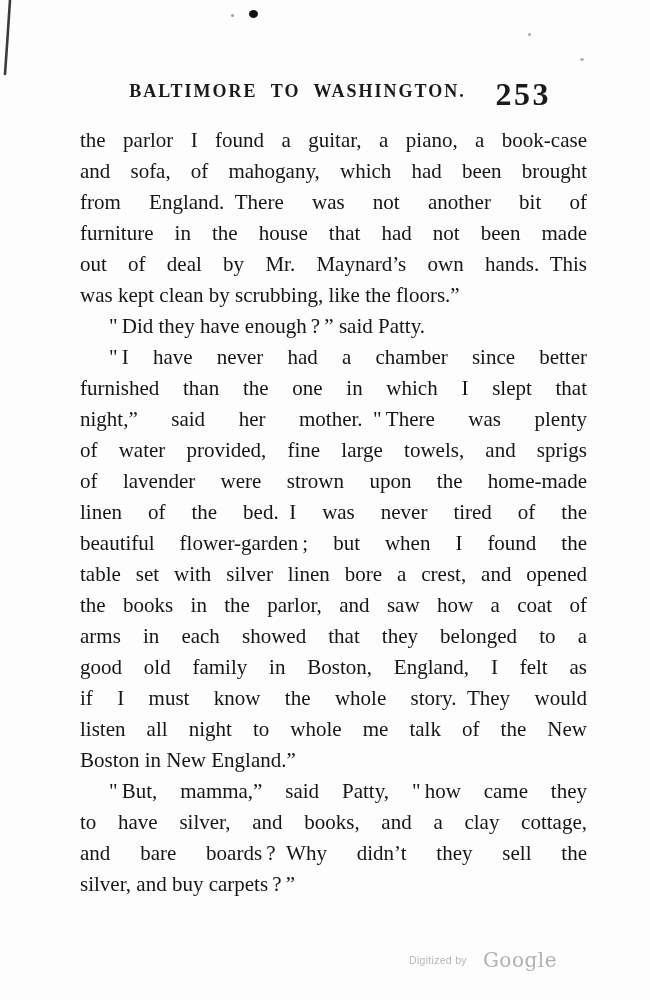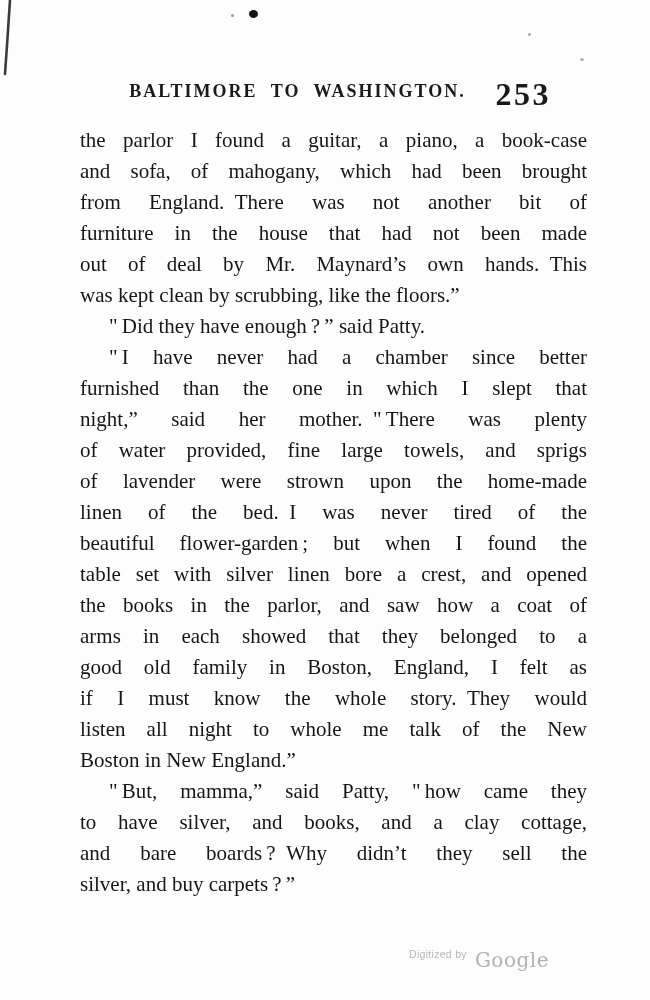--- a/index.html
+++ b/index.html
@@ -65,22 +65,22 @@
     text-align-last: justify;
     text-justify: inter-word;
   }
   .line.indent { text-indent: 29px; }
   
   .watermark {
     position: absolute;
     left: 409px;
     top: 948px;
     display: flex;
-    align-items: flex-start;
-    gap: 8px;
+    align-items: center;
+    gap: 16px;
   }
   .wm-prefix {
     font-family: "Liberation Sans", sans-serif;
     font-size: 10.5px;
     color: #b6b6b6;
     letter-spacing: 0.3px;
   }
   .wm-brand {
     font-family: "DejaVu Serif", serif;
     font-size: 20px;

